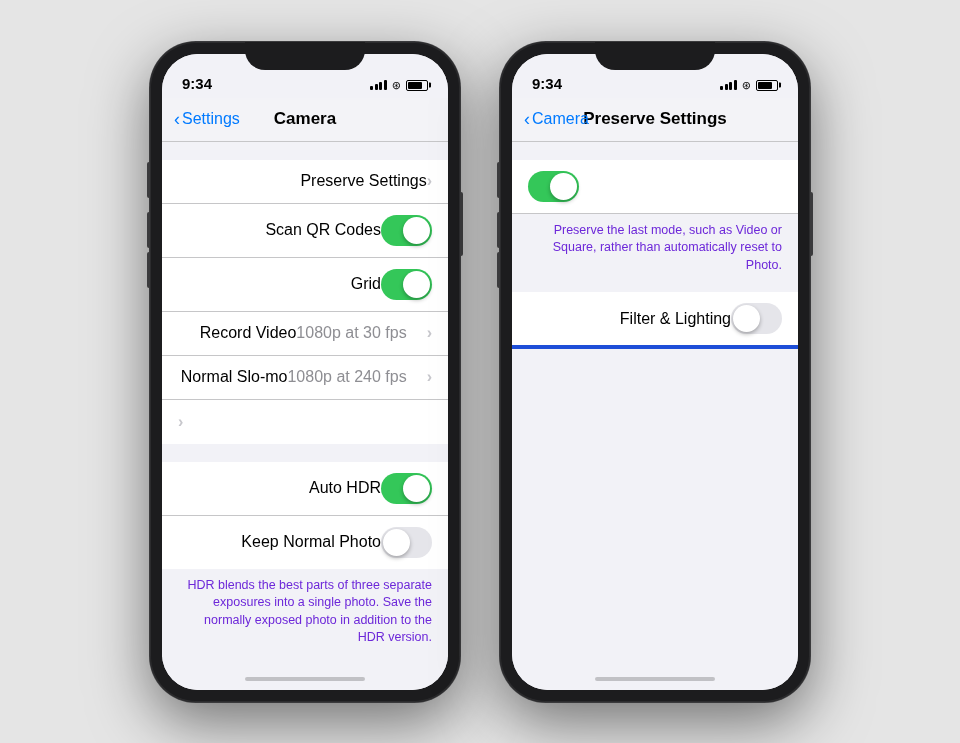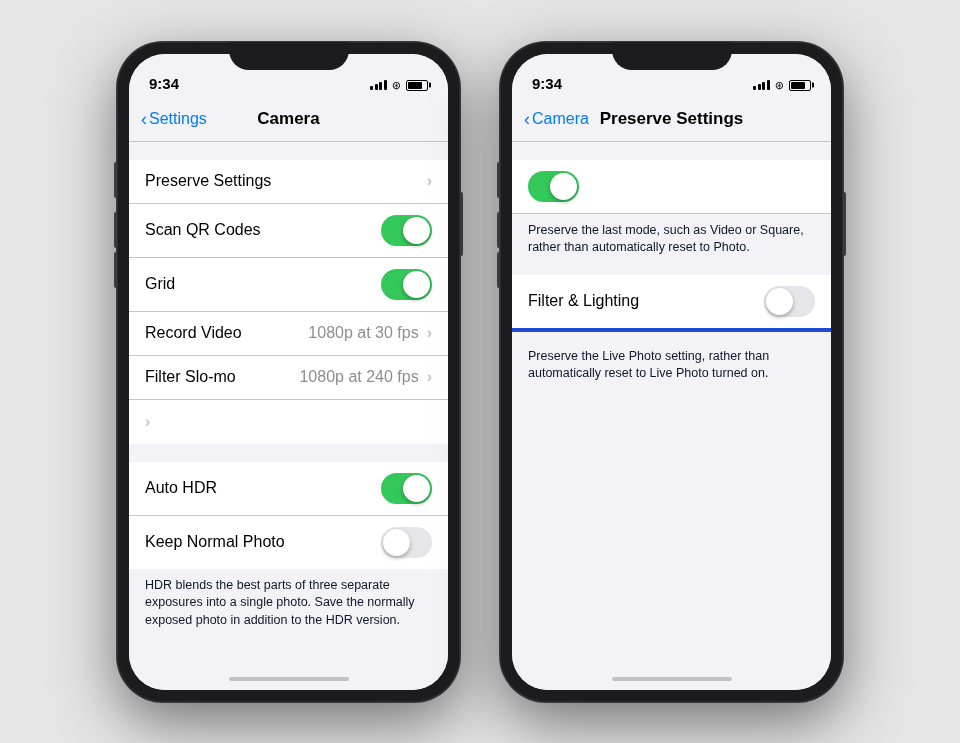--- a/index.html
+++ b/index.html
@@ -16,29 +16,30 @@
 
     .phones-container {
       display: flex;
       gap: 40px;
       align-items: center;
       justify-content: center;
     }
 
     
     .phone {
-      width: 343px;
+      width: 310px;
       height: 660px;
       background: #1c1c1e;
       border-radius: 46px;
       position: relative;
       box-shadow:
         0 0 0 1px #3a3a3c,
         0 20px 60px rgba(0,0,0,0.5),
         inset 0 0 0 1px #2c2c2e;
+      text-align: right;
     }
 
     
     .phone::before {
       content: '';
       position: absolute;
       left: -3px;
       top: 120px;
       width: 3px;
       height: 36px;
@@ -226,21 +227,21 @@
 
     .setting-label {
       flex: 1;
       font-size: 16px;
       color: #000;
     }
 
     .setting-value {
       font-size: 16px;
       color: #8e8e93;
-      margin-right: 8px;
+      margin-right: 20px;
     }
 
     .chevron-right {
       color: #c7c7cc;
       font-size: 16px;
       font-weight: 600;
     }
 
     
     .toggle {
@@ -266,21 +267,21 @@
       transition: left 0.2s;
     }
 
     .toggle.on .toggle-thumb { left: 22px; }
     .toggle.off .toggle-thumb { left: 2px; }
 
     
     .setting-description {
       padding: 8px 16px 10px;
       font-size: 12.5px;
-      color: #0f172a;
+      color: #6d28d9;
       line-height: 1.4;
       background: #f2f2f7;
     }
 
     
     .section-gap {
       height: 18px;
       background: #f2f2f7;
     }
 
@@ -355,21 +356,21 @@
             <div class="toggle on">
               <div class="toggle-thumb"></div>
             </div>
           </div>
           <div class="setting-row">
             <span class="setting-label">Record Video</span>
             <span class="setting-value">1080p at 30 fps</span>
             <span class="chevron-right">›</span>
           </div>
           <div class="setting-row">
-            <span class="setting-label">Filter Slo-mo</span>
+            <span class="setting-label">Normal Slo-mo</span>
             <span class="setting-value">1080p at 240 fps</span>
             <span class="chevron-right">›</span>
           </div>
           <div class="setting-row">
             <span class="chevron-right">›</span>
           </div>
         </div>
 
         <div class="section-gap"></div>
 
@@ -446,21 +447,20 @@
           <div class="setting-row" style="border-bottom: 4px solid #1d4ed8;">
             <span class="setting-label">Filter &amp; Lighting</span>
             <div class="toggle off">
               <div class="toggle-thumb"></div>
             </div>
           </div>
         </div>
 
         <div class="section-gap" style="height:8px;"></div>
 
-        <div class="setting-description">Preserve the Live Photo setting, rather than automatically reset to Live Photo turned on.</div>
 
       </div>
 
       <div class="home-indicator">
         <div class="home-bar"></div>
       </div>
     </div>
   </div>
 
 </div>

